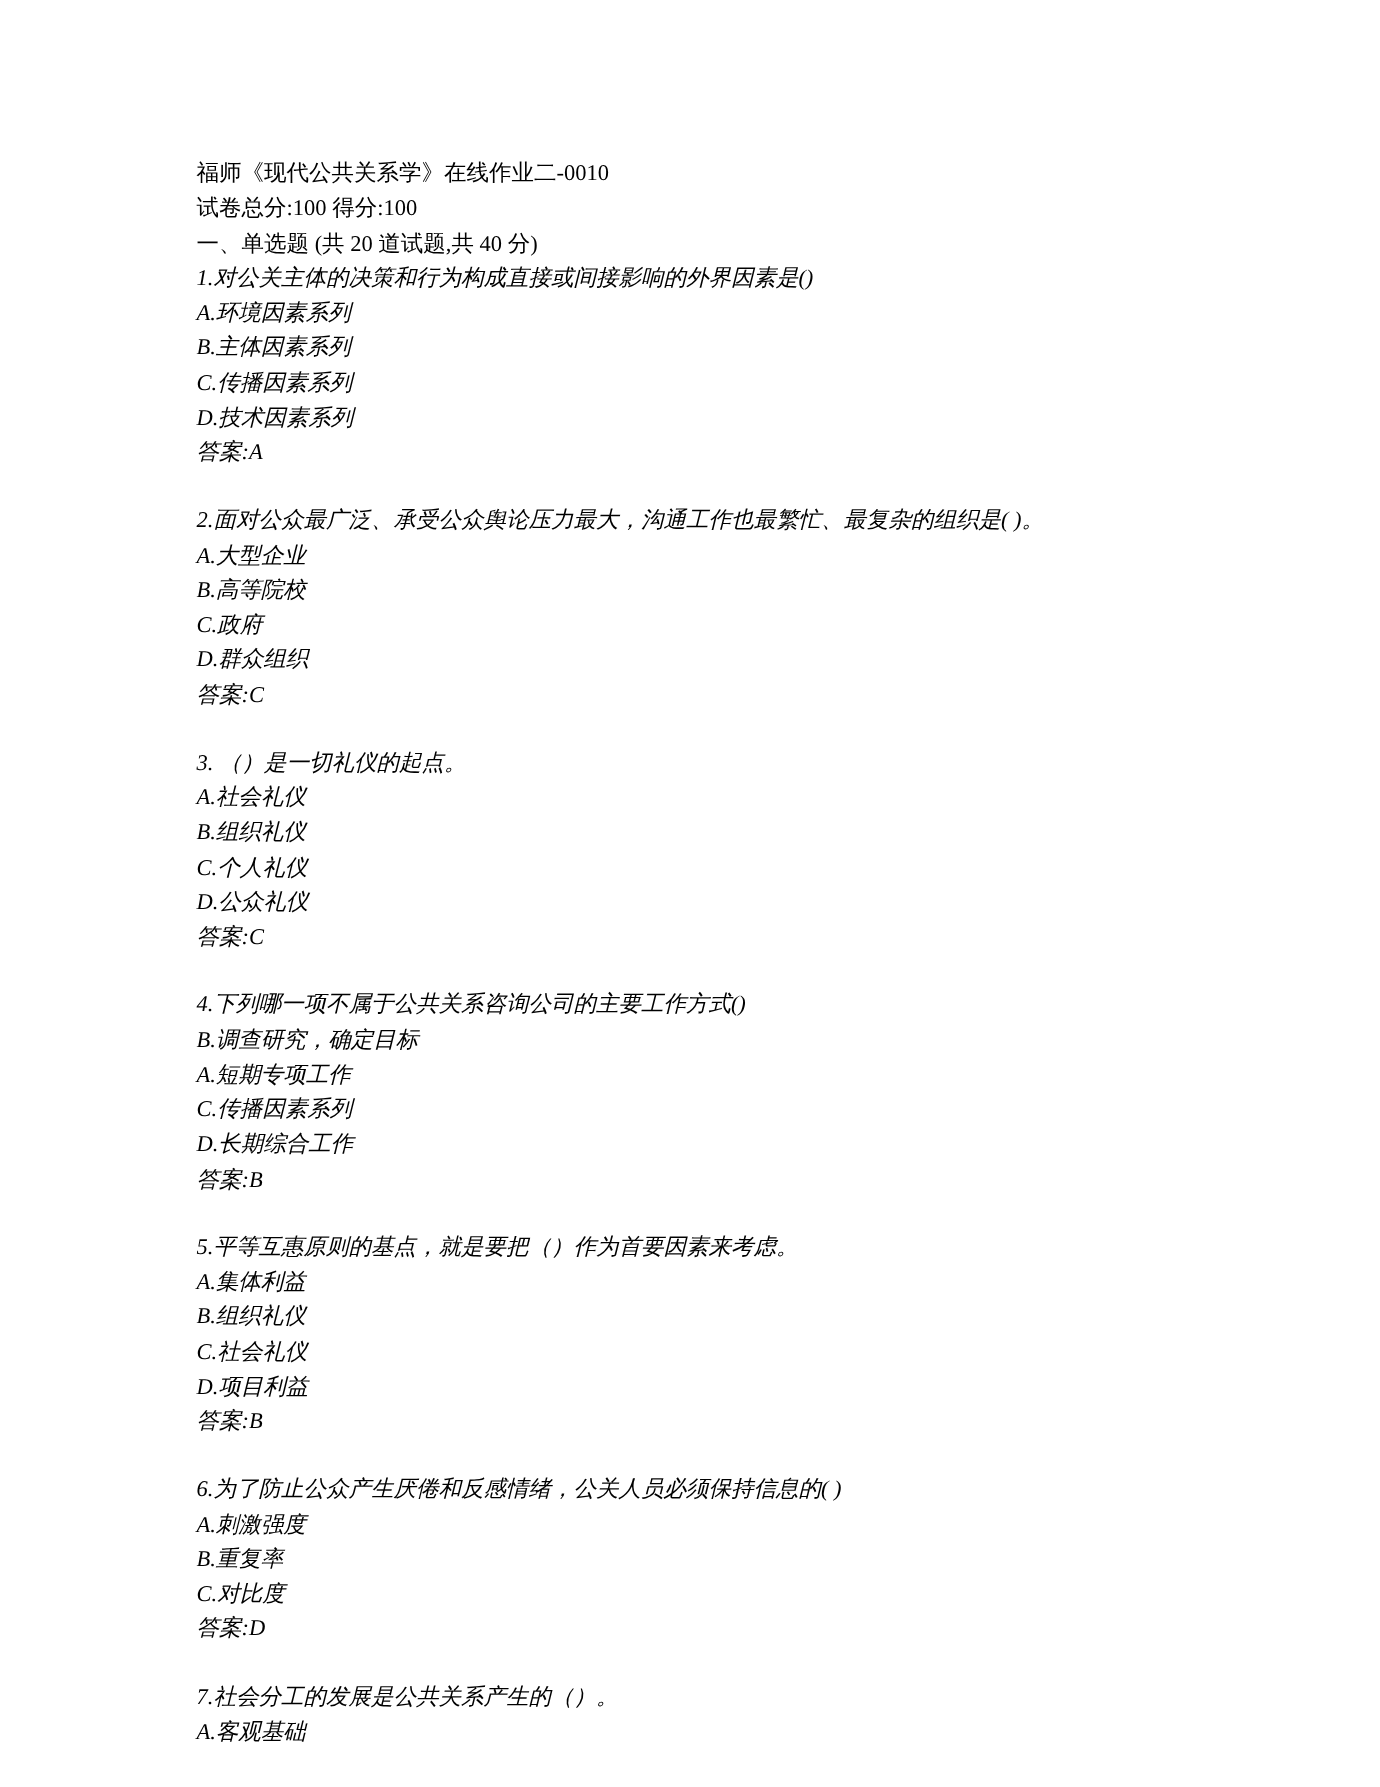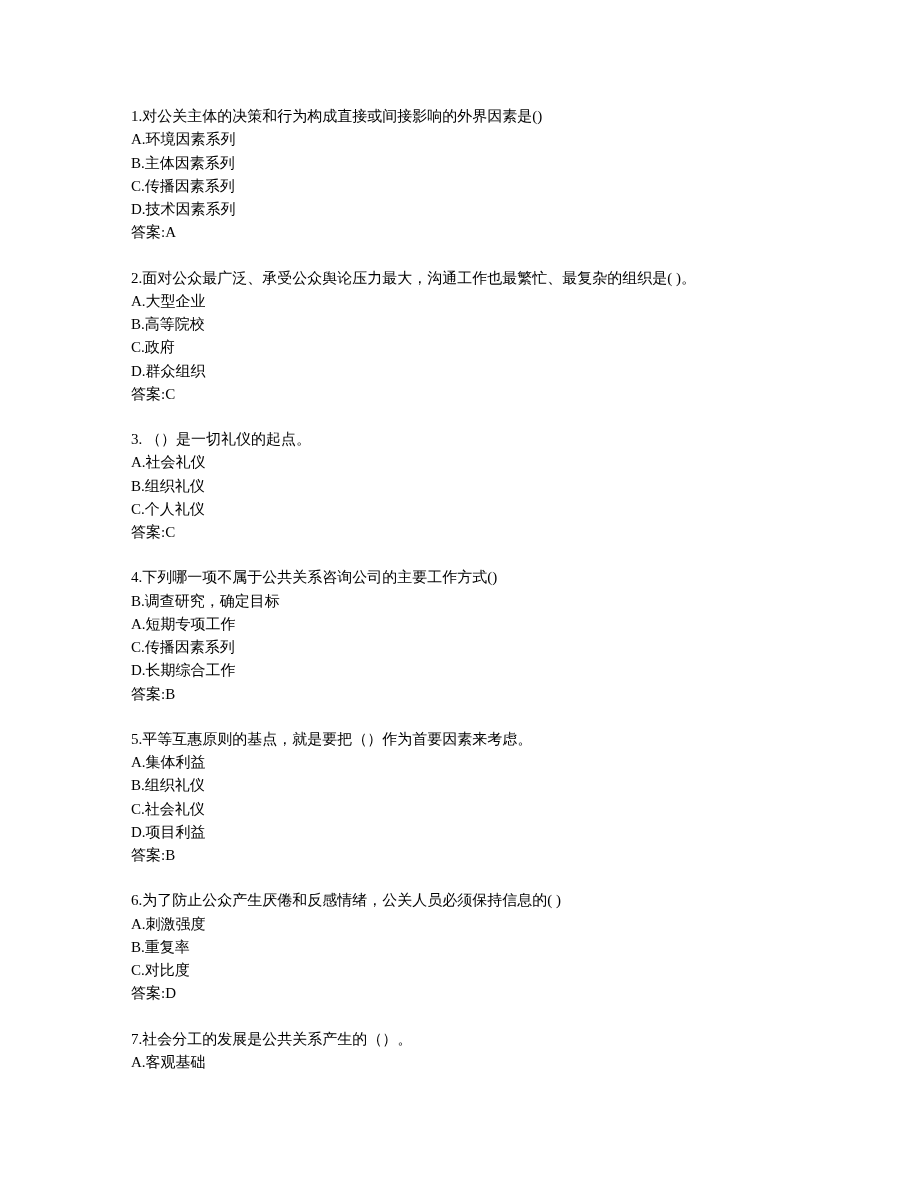--- a/index.html
+++ b/index.html
@@ -17,29 +17,35 @@
       width: 920px;
     }
     .doc {
       white-space: normal;
     }
     .line {
       display: block;
     }
     .question-block {
       margin-bottom: 22px;
+      font-style: italic;
     }
     .header-block {
       margin-bottom: 0px;
     }
   </style>
 </head>
 <body>
 
 <div class="doc">
+  <div class="header-block">
+    <span class="line">福师《现代公共关系学》在线作业二-0010</span>
+    <span class="line">试卷总分:100    得分:100</span>
+    <span class="line">一、单选题  (共  20  道试题,共  40  分)</span>
+  </div>
 
   <div class="question-block">
     <span class="line">1.对公关主体的决策和行为构成直接或间接影响的外界因素是()</span>
     <span class="line">A.环境因素系列</span>
     <span class="line">B.主体因素系列</span>
     <span class="line">C.传播因素系列</span>
     <span class="line">D.技术因素系列</span>
     <span class="line">答案:A</span>
   </div>
 
@@ -50,20 +56,21 @@
     <span class="line">C.政府</span>
     <span class="line">D.群众组织</span>
     <span class="line">答案:C</span>
   </div>
 
   <div class="question-block">
     <span class="line">3. （）是一切礼仪的起点。</span>
     <span class="line">A.社会礼仪</span>
     <span class="line">B.组织礼仪</span>
     <span class="line">C.个人礼仪</span>
+    <span class="line">D.公众礼仪</span>
     <span class="line">答案:C</span>
   </div>
 
   <div class="question-block">
     <span class="line">4.下列哪一项不属于公共关系咨询公司的主要工作方式()</span>
     <span class="line">B.调查研究，确定目标</span>
     <span class="line">A.短期专项工作</span>
     <span class="line">C.传播因素系列</span>
     <span class="line">D.长期综合工作</span>
     <span class="line">答案:B</span>

